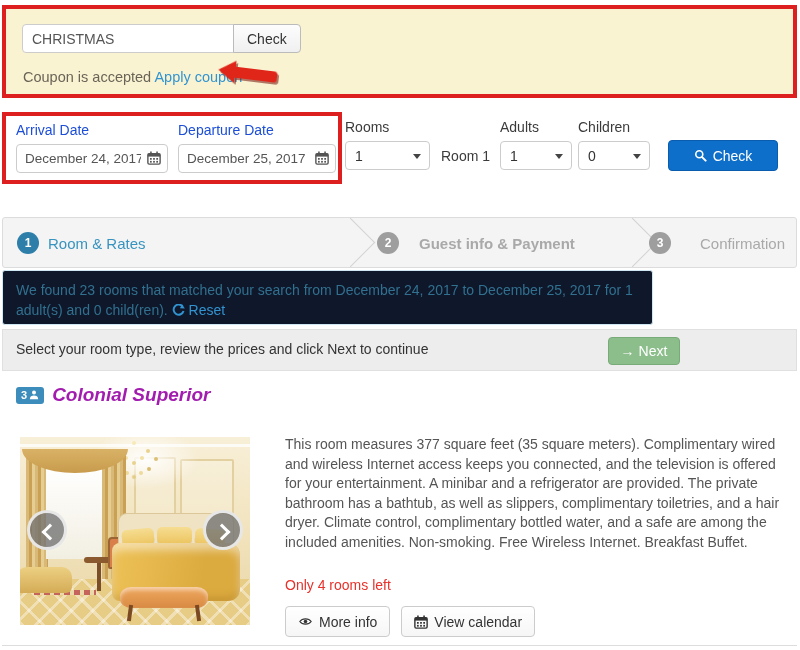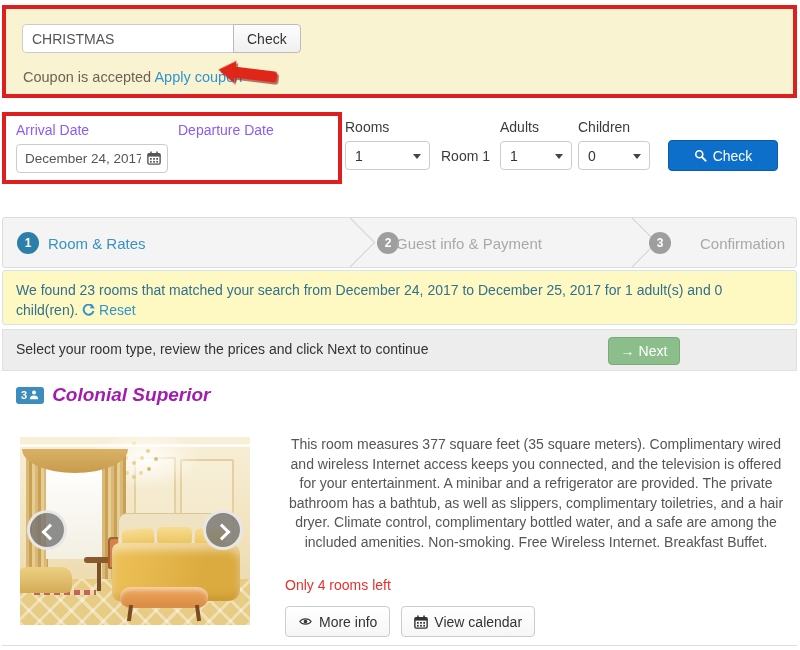--- a/index.html
+++ b/index.html
@@ -18,21 +18,21 @@
   .coupon-status{position:absolute;left:17px;top:60px;font-size:14.5px;color:#6a6457;}
   .coupon-status a{color:#3194d1;text-decoration:none;cursor:pointer;}
   .red-arrow{position:absolute;left:212px;top:52px;width:72px;height:28px;transform:rotate(7deg);
     filter:drop-shadow(2px 2px 0 rgba(115,18,10,.55));}
   .red-arrow .head{position:absolute;left:0;top:2px;width:0;height:0;
     border-top:11px solid transparent;border-bottom:11px solid transparent;border-right:17px solid #e02519;}
   .red-arrow .shaft{position:absolute;left:15px;top:8px;width:44px;height:11px;background:#e02519;border-radius:0 3px 3px 0;}
 
   
   .date-panel{left:2px;top:112px;width:340px;height:72px;box-sizing:border-box;background:#fff;border:4px solid #dd1f1f;}
-  .field-label{font-size:14px;color:#8b5cf6;}
+  .field-label{font-size:14px;color:#1d4ed8;}
   .datewrap{position:absolute;height:33px;}
   .datewrap input{width:100%;height:29px;box-sizing:border-box;border:1px solid #ccc;border-radius:4px;
     padding:0 26px 0 8px;font:13.5px "Liberation Sans",sans-serif;color:#555;background:#fff;outline:none;}
   .datewrap svg{position:absolute;right:7px;top:7px;}
 
   .sel{position:absolute;height:29px;box-sizing:border-box;background:#fff;border:1px solid #ccc;border-radius:4px;
     display:flex;align-items:center;padding:0 9px;font-size:14px;color:#333;cursor:pointer;}
   .sel .caret{position:absolute;right:8px;top:12px;width:0;height:0;
     border-left:4px solid transparent;border-right:4px solid transparent;border-top:5px solid #444;}
   .plain-label{font-size:14px;color:#3b3b3b;}
@@ -48,21 +48,21 @@
     font-size:12px;font-weight:bold;text-align:center;line-height:22px;}
   .step-badge.active{background:#2d7ea8;}
   .step-badge.inactive{background:#9e9e9e;}
   .step-label{position:absolute;top:17px;font-size:15px;}
   .step-label.active{color:#3793bf;}
   .step-label.inactive{color:#a9a9a9;}
   .step-sep{position:absolute;top:7px;width:34px;height:34px;border-top:1px solid #d2d2d2;border-right:1px solid #d2d2d2;
     transform:rotate(45deg);}
 
   
-  .alert-info{left:2px;top:270px;width:795px;height:55px;box-sizing:border-box;background:#fef9c3;
+  .alert-info{left:2px;top:270px;width:651px;height:55px;box-sizing:border-box;background:#0f172a;
     border:1px solid #cfe7f3;border-radius:3px;padding:9px 13px;font-size:14px;line-height:1.45;color:#31708f;}
   .alert-info a{color:#3194d1;text-decoration:none;cursor:pointer;}
   .alert-info svg{vertical-align:-2px;}
 
   
   .instruction-bar{left:2px;top:329px;width:795px;height:42px;box-sizing:border-box;background:#ededed;
     border:1px solid #e0e0e0;}
   .instruction-text{position:absolute;left:13px;top:11px;font-size:14px;color:#333;}
   .btn-next{position:absolute;left:605px;top:7px;width:72px;height:28px;background:#8cbe8c;border:1px solid #79ab79;
     border-radius:4px;color:#fff;font:14px "Liberation Sans",sans-serif;cursor:pointer;
@@ -120,21 +120,21 @@
   .bench:before{left:8px;transform:rotate(8deg);}
   .bench:after{right:8px;transform:rotate(-8deg);}
   .nav-btn{top:73px;width:40px;height:40px;border-radius:50%;background:rgba(113,113,113,.78);
     border:3px solid rgba(236,236,236,.95);box-sizing:border-box;cursor:pointer;}
   .nav-btn.prev{left:7px;}
   .nav-btn.next{right:7px;}
   .chev{position:absolute;top:13px;width:9px;height:9px;}
   .chev.left{left:14px;border-left:3px solid #fff;border-bottom:3px solid #fff;transform:rotate(45deg);}
   .chev.right{left:10px;border-right:3px solid #fff;border-top:3px solid #fff;transform:rotate(45deg);}
 
-  .room-desc{left:285px;top:435px;width:502px;font-size:14px;line-height:19.6px;color:#555;text-align:center;}
+  .room-desc{left:285px;top:435px;width:502px;font-size:14px;line-height:19.6px;color:#555;}
   .rooms-left{left:285px;top:577px;font-size:14px;color:#e8312a;}
   .room-buttons{left:285px;top:606px;display:flex;gap:11px;}
   .btn-default{height:31px;padding:0 12px;background:linear-gradient(#ffffff,#f6f6f6);border:1px solid #ccc;border-radius:4px;
     color:#333;font:14px "Liberation Sans",sans-serif;cursor:pointer;display:inline-flex;align-items:center;gap:6px;}
   .bottom-rule{left:2px;top:645px;width:795px;height:0;border-top:1px solid #ddd;}
 </style>
 </head>
 <body>
 
 <div class="page">
@@ -162,20 +162,35 @@
         <line x1="11.5" y1="0.6" x2="11.5" y2="3.6" stroke="#555" stroke-width="1.8"></line>
         <rect x="3.4" y="8" width="2" height="2" fill="#555"></rect>
           <rect x="7" y="8" width="2" height="2" fill="#555"></rect>
         <rect x="10.6" y="8" width="2" height="2" fill="#555"></rect>
           <rect x="3.4" y="11.3" width="2" height="2" fill="#555"></rect>
         <rect x="7" y="11.3" width="2" height="2" fill="#555"></rect>
           <rect x="10.6" y="11.3" width="2" height="2" fill="#555"></rect>
       </svg>
     </div>
     <div class="abs field-label" style="left:172px;top:6px;">Departure Date</div>
+    <div class="datewrap" style="left:172px;top:28px;width:158px;">
+      <input value="December 25, 2017" style="">
+      <svg width="14" height="14" viewBox="0 0 16 16">
+        <rect x="1" y="3" width="14" height="12" rx="1.5" fill="none" stroke="#555" stroke-width="1.6"></rect>
+        <rect x="1" y="3" width="14" height="3.4" fill="#555"></rect>
+        <line x1="4.5" y1="0.6" x2="4.5" y2="3.6" stroke="#555" stroke-width="1.8"></line>
+        <line x1="11.5" y1="0.6" x2="11.5" y2="3.6" stroke="#555" stroke-width="1.8"></line>
+        <rect x="3.4" y="8" width="2" height="2" fill="#555"></rect>
+          <rect x="7" y="8" width="2" height="2" fill="#555"></rect>
+        <rect x="10.6" y="8" width="2" height="2" fill="#555"></rect>
+          <rect x="3.4" y="11.3" width="2" height="2" fill="#555"></rect>
+        <rect x="7" y="11.3" width="2" height="2" fill="#555"></rect>
+          <rect x="10.6" y="11.3" width="2" height="2" fill="#555"></rect>
+      </svg>
+    </div>
   </div>
 
   <div class="abs plain-label" style="left:345px;top:119px;">Rooms</div>
   <div class="sel" style="left:345px;top:141px;width:85px;">
     <span>1</span>
     <span class="caret"></span>
   </div>
   <div class="abs plain-label" style="left:441px;top:148px;">Room 1</div>
 
   <div class="abs plain-label" style="left:500px;top:119px;">Adults</div>
@@ -196,21 +211,21 @@
       <line x1="10" y1="10" x2="14.3" y2="14.3" stroke="#fff" stroke-width="2.5" stroke-linecap="round"></line>
     </svg>
     <span>Check</span>
   </button>
 
   <div class="abs steps-bar">
     <div class="step-badge active" style="left:14px;">1</div>
     <div class="step-label active" style="left:45px;">Room &amp; Rates</div>
     <div class="step-sep" style="left:330px;"></div>
     <div class="step-badge inactive" style="left:374px;">2</div>
-    <div class="step-label inactive" style="left:393px;">Guest info &amp; Payment</div>
+    <div class="step-label inactive" style="left:416px;font-weight:bold;">Guest info &amp; Payment</div>
     <div class="step-sep" style="left:612px;"></div>
     <div class="step-badge inactive" style="left:646px;">3</div>
     <div class="step-label inactive" style="left:677px;margin-left:20px;">Confirmation</div>
   </div>
 
   <div class="abs alert-info">
     <span>We found 23 rooms that matched your search from December 24, 2017 to December 25, 2017 for 1 adult(s) and 0 child(ren). </span><svg width="13" height="13" viewBox="0 0 16 16">
       <path d="M13.2 3.2 A6.2 6.2 0 1 0 14.2 8.6" fill="none" stroke="#3194d1" stroke-width="2.4"></path>
       <polygon points="12.2,0.2 15.8,5.4 9.8,5.2" fill="#3194d1"></polygon>
     </svg>

